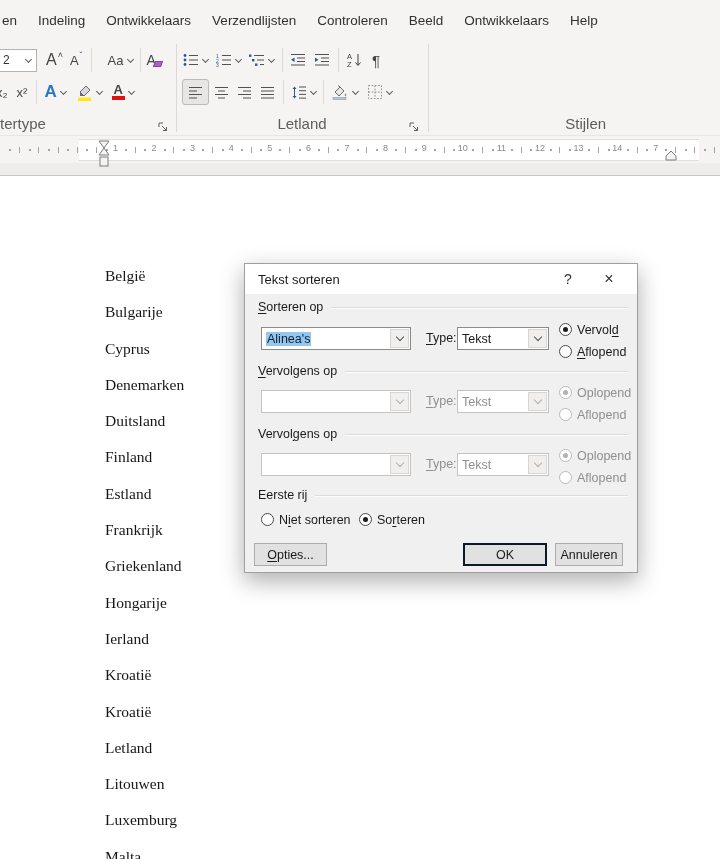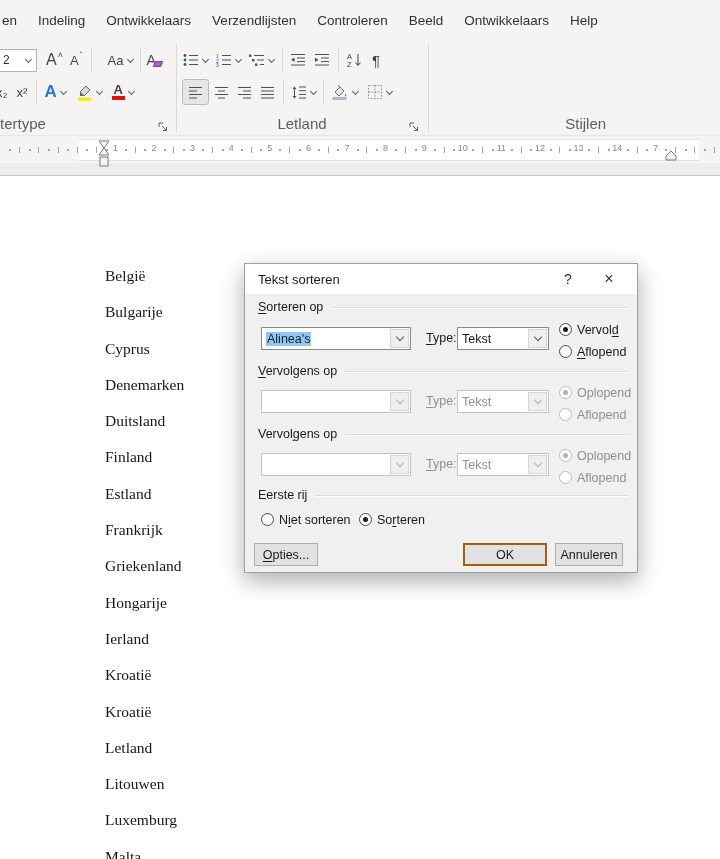--- a/index.html
+++ b/index.html
@@ -78,21 +78,21 @@
   .sel { background:#94c7f0; color:#0f1f33; padding:1px 1px; }
   .radio { position:absolute; width:13px; height:13px; border:1px solid #4a4a4a; border-radius:50%; background:#fff; }
   .radio.on::after { content:""; position:absolute; left:3px; top:3px; width:5px; height:5px;
                      border-radius:50%; background:#1c1c1c; }
   .radio.dis { border-color:#bcbab8; }
   .radio.dis.on::after { background:#b4b2b0; }
   .rlabel { position:absolute; white-space:nowrap; }
   .dim { color:#8f8f8f; }
   .btn { position:absolute; height:23px; background:#e1e1e1; border:1px solid #acacac;
          display:flex; align-items:center; justify-content:center; font-size:12.5px; color:#1a1a1a; cursor:pointer; }
-  .btn.default { border:2px solid #a16207;align-items:center; }
+  .btn.default { border:2px solid #0f172a;align-items:center; }
   u { text-underline-offset:2px; }
 
   svg text { font-family:"Liberation Sans", sans-serif; }
 </style>
 </head>
 <body>
 
 <div class="screen">
 
   <div class="tabbar" id="tabbar">
@@ -479,21 +479,21 @@
 
     <div class="sec" style="top:224px">
       <span><span>Eerste rij</span></span>
       <span class="sec-line"></span>
     </div>
     <span class="radio" style="left:16px;top:249px"></span>
     <span class="rlabel" style="left:34px;top:249px"><span>N</span><u>i</u><span>et sorteren</span></span>
     <span class="radio on" style="left:114px;top:249px"></span>
     <span class="rlabel" style="left:132px;top:249px"><span>So</span><u>r</u><span>teren</span></span>
 
-    <div class="btn" style="left:9px;top:279px;width:64px">
+    <div class="btn" style="left:9px;top:279px;width:73px">
       <span><span></span><u>O</u><span>pties...</span></span>
     </div>
     <div class="btn default" style="left:218px;top:279px;width:84px">
       <span>OK</span>
     </div>
     <div class="btn" style="left:310px;top:279px;width:68px">
       <span>Annuleren</span>
     </div>
   </div>
 

